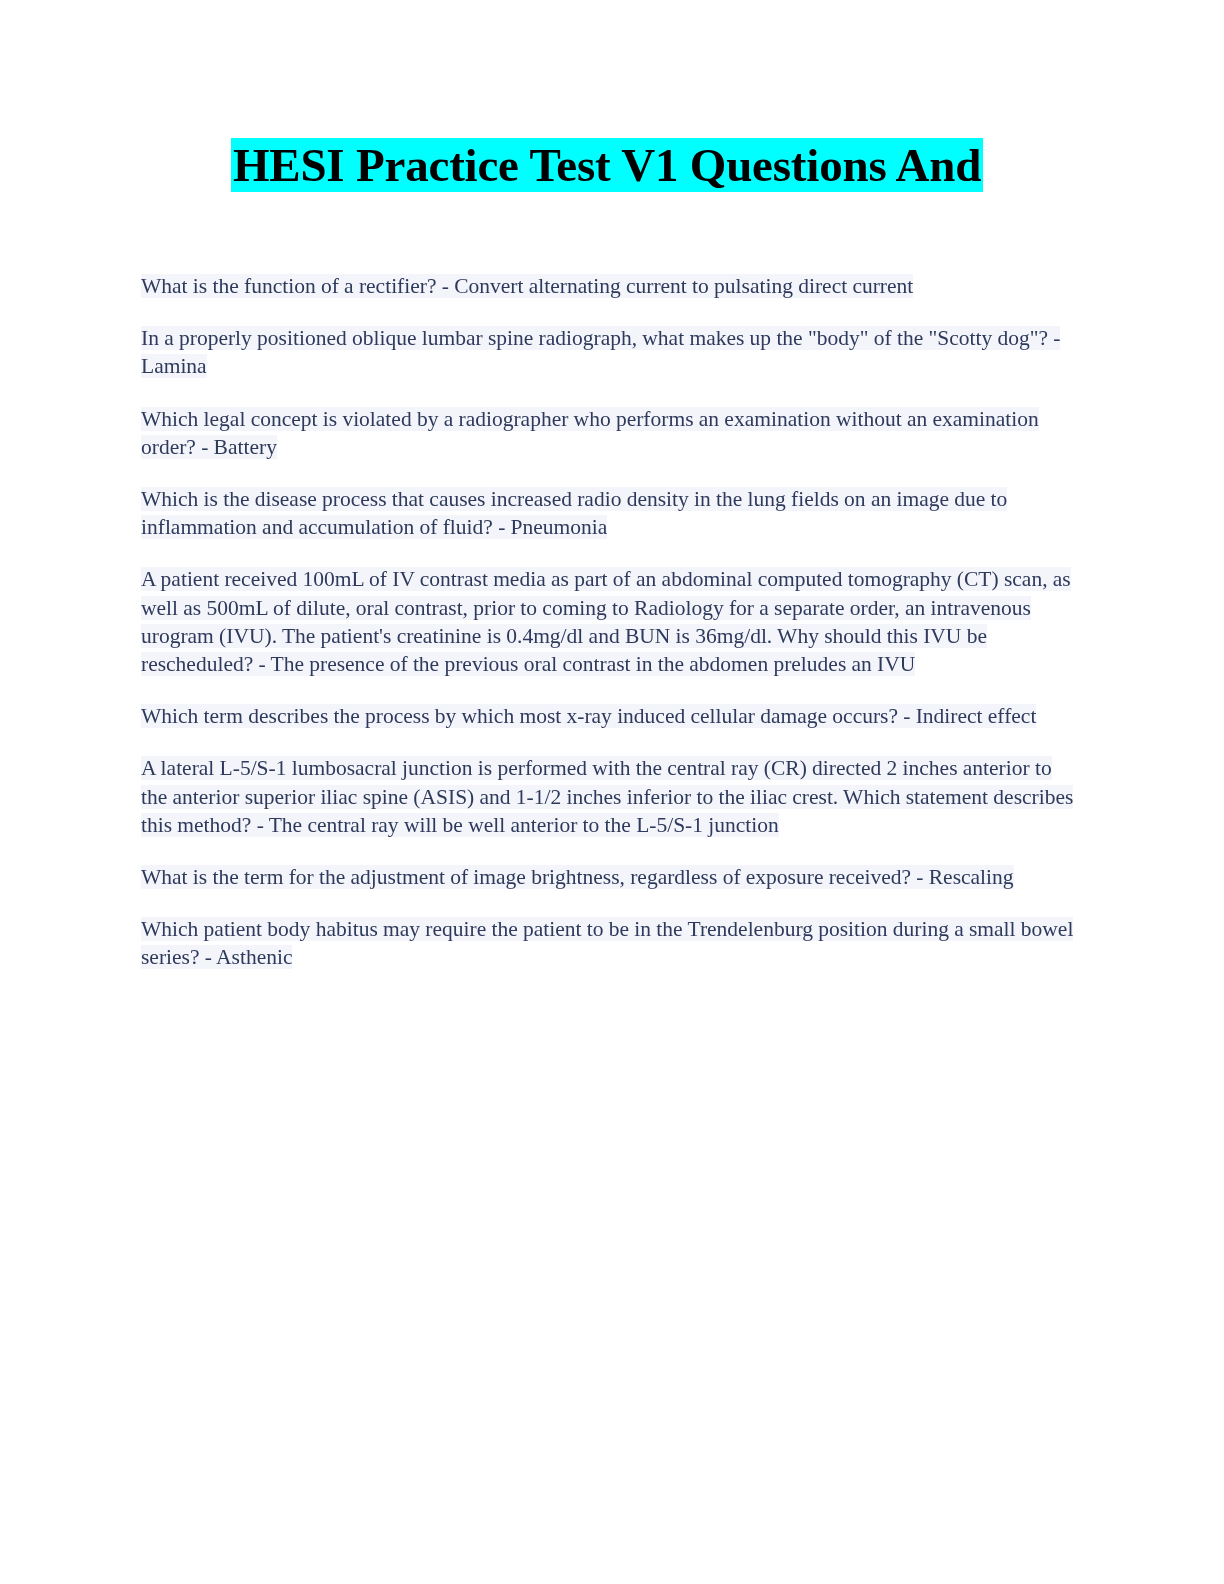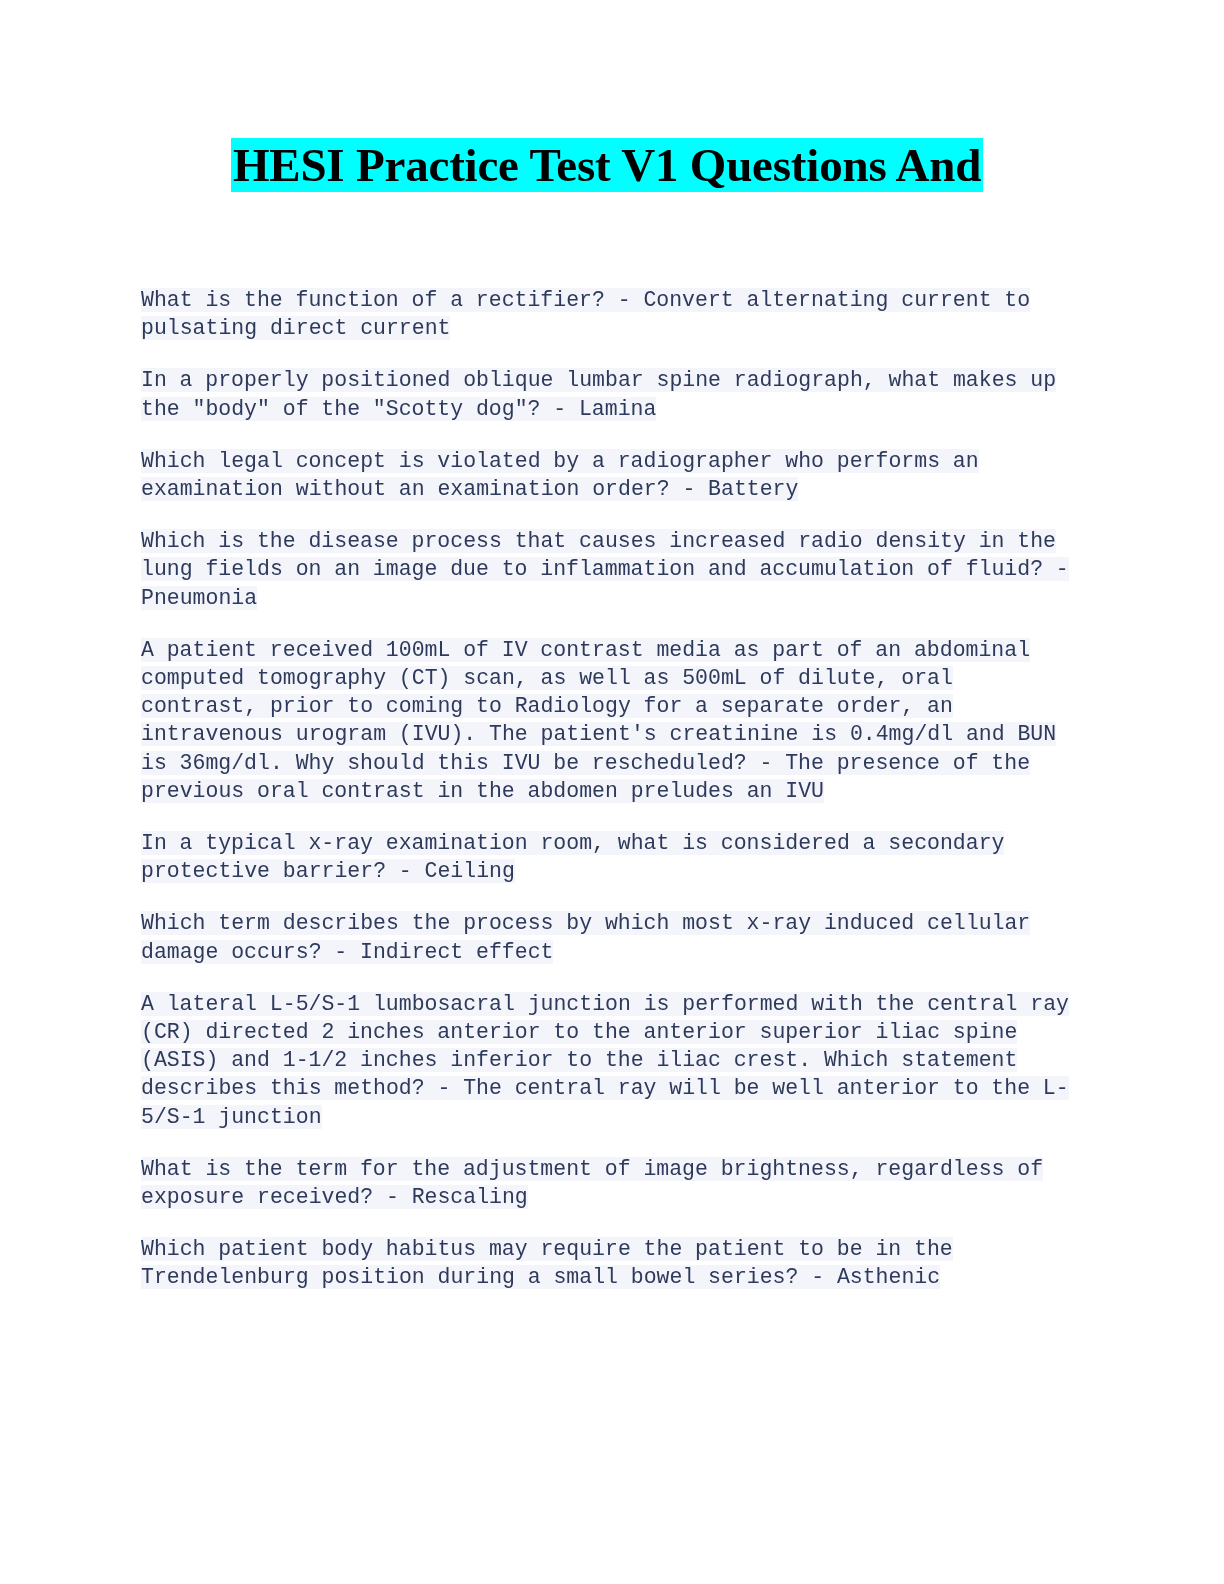--- a/index.html
+++ b/index.html
@@ -37,23 +37,22 @@
   }
   .doc-title .hl {
     background-color: #00ffff;
     box-decoration-break: clone;
     -webkit-box-decoration-break: clone;
     padding: 1px 2px;
   }
   .body-block {
     position: absolute;
     left: 141px;
-    top: 286px;
+    top: 272px;
     width: 936px;
-    font-family: Liberation Mono, monospace;
   }
   .qa-item {
     margin: 0 0 24px 0;
     font-size: 21.5px;
     line-height: 28.2px;
     color: #2e3a5c;
     text-align: left;
     word-spacing: -0.1px;
   }
   .qa-item:last-child {
@@ -74,20 +73,19 @@
     <span class="hl">HESI Practice Test V1 Questions And</span>
     <br>
   </h1>
 
   <div class="body-block">
     <p class="qa-item"><span class="txt">What is the function of a rectifier? - Convert alternating current to pulsating direct current</span></p>
     <p class="qa-item"><span class="txt">In a properly positioned oblique lumbar spine radiograph, what makes up the "body" of the "Scotty dog"? - Lamina</span></p>
     <p class="qa-item"><span class="txt">Which legal concept is violated by a radiographer who performs an examination without an examination order? - Battery</span></p>
     <p class="qa-item"><span class="txt">Which is the disease process that causes increased radio density in the lung fields on an image due to inflammation and accumulation of fluid? - Pneumonia</span></p>
     <p class="qa-item"><span class="txt">A patient received 100mL of IV contrast media as part of an abdominal computed tomography (CT) scan, as well as 500mL of dilute, oral contrast, prior to coming to Radiology for a separate order, an intravenous urogram (IVU). The patient's creatinine is 0.4mg/dl and BUN is 36mg/dl. Why should this IVU be rescheduled? - The presence of the previous oral contrast in the abdomen preludes an IVU</span></p>
-    <p class="qa-item"><span class="txt">In a typical x-ray examination room, what is considered a secondary protective barrier? - Ceiling</span></p>
     <p class="qa-item"><span class="txt">Which term describes the process by which most x-ray induced cellular damage occurs? - Indirect effect</span></p>
     <p class="qa-item"><span class="txt">A lateral L-5/S-1 lumbosacral junction is performed with the central ray (CR) directed 2 inches anterior to the anterior superior iliac spine (ASIS) and 1-1/2 inches inferior to the iliac crest. Which statement describes this method? - The central ray will be well anterior to the L-5/S-1 junction</span></p>
     <p class="qa-item"><span class="txt">What is the term for the adjustment of image brightness, regardless of exposure received? - Rescaling</span></p>
     <p class="qa-item"><span class="txt">Which patient body habitus may require the patient to be in the Trendelenburg position during a small bowel series? - Asthenic</span></p>
   </div>
 
 </div>
 
 </body></html>

